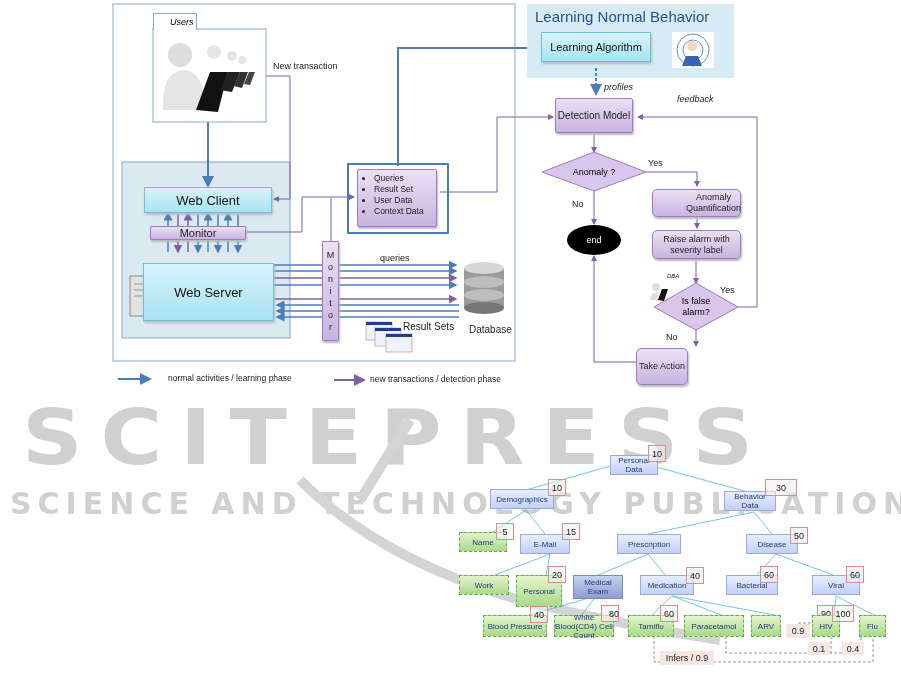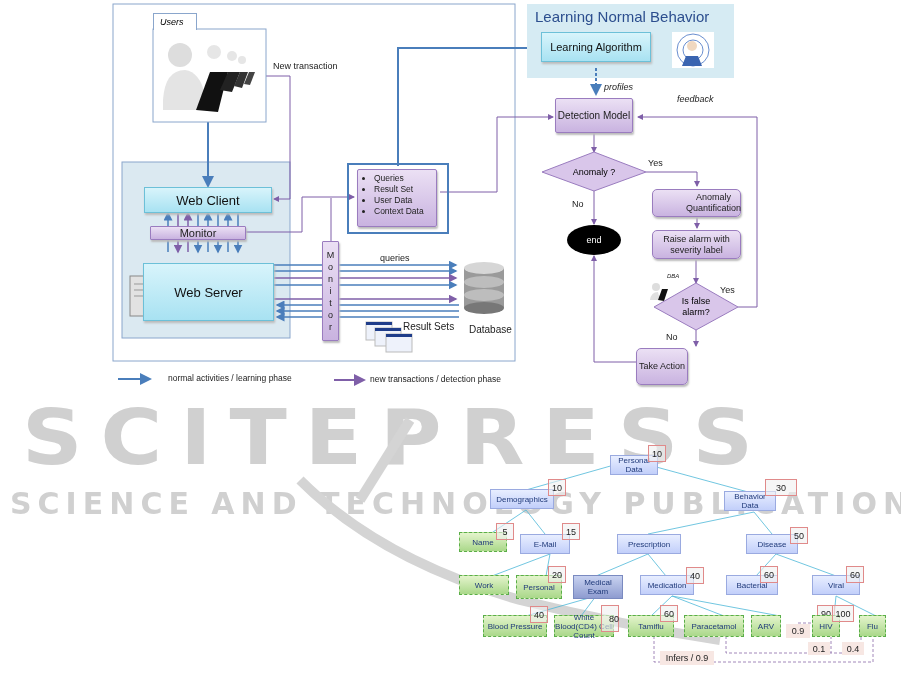--- a/index.html
+++ b/index.html
@@ -153,21 +153,21 @@
     <polygon points="686,56 698,56 702,66 682,66" fill="#3a64b0"></polygon>
   </g>
 
   <g>
     <circle cx="656" cy="287" r="4" fill="#ddd"></circle>
     <path d="M650 300 Q651 292 658 292 L660 300z" fill="#e0e0e0"></path>
     <polygon points="658,300 662,289 668,289 664,301" fill="#111"></polygon>
   </g>
 </svg>
 
-<div class="box" style="left:153px;top:13px;width:44px;height:17px;border:1px solid #8aa6cc;border-bottom:none;justify-content:flex-start;padding-left:6px;background:#fff;">
+<div class="box" style="left:153px;top:13px;width:44px;height:17px;border:1px solid #8aa6cc;border-bottom:none;justify-content:flex-start;padding-left:16px;background:#fff;">
   <span style="font-size:9px;font-style:italic;">Users</span>
 </div>
 <div class="lbl" style="left:273px;top:61px;">New transaction</div>
 
 <div class="box cyan" style="left:144px;top:187px;width:128px;height:26px;font-size:13px;">
   <span>Web Client</span>
 </div>
 <div class="box violet" style="left:150px;top:226px;width:96px;height:14px;font-size:11px;border-radius:1px;">
   <span>Monitor</span>
 </div>
@@ -291,21 +291,21 @@
     <div class="box tnode tblue" style="left: 617px; top: 534px; width: 64px; height: 20px;">
       <span>Prescription</span>
     </div>
     <div class="box tnode tblue" style="left: 746px; top: 534px; width: 52px; height: 20px;">
       <span>Disease</span>
     </div>
     <div class="wbox" style="left: 790px; top: 527px; width: 18px; height: 17px;">50</div>
     <div class="box tnode tgreen" style="left: 459px; top: 575px; width: 50px; height: 20px;">
       <span>Work</span>
     </div>
-    <div class="box tnode tgreen" style="left: 516px; top: 575px; width: 46px; height: 24px;">
+    <div class="box tnode tgreen" style="left: 516px; top: 575px; width: 46px; height: 32px;">
       <span>Personal</span>
     </div>
     <div class="wbox" style="left: 548px; top: 566px; width: 18px; height: 17px;">20</div>
     <div class="box tnode tblue-dark" style="left: 573px; top: 575px; width: 50px; height: 24px;">
       <span>Medical Exam</span>
     </div>
     <div class="box tnode tblue" style="left: 640px; top: 575px; width: 54px; height: 20px;">
       <span>Medication</span>
     </div>
     <div class="wbox" style="left: 686px; top: 567px; width: 18px; height: 17px;">40</div>
@@ -317,21 +317,21 @@
       <span>Viral</span>
     </div>
     <div class="wbox" style="left: 846px; top: 566px; width: 18px; height: 17px;">60</div>
     <div class="box tnode tgreen" style="left: 483px; top: 615px; width: 64px; height: 22px;">
       <span>Blood Pressure</span>
     </div>
     <div class="wbox" style="left: 530px; top: 606px; width: 18px; height: 17px;">40</div>
     <div class="box tnode tgreen" style="left: 554px; top: 615px; width: 60px; height: 22px;">
       <span>White Blood(CD4) Cell Count</span>
     </div>
-    <div class="wbox" style="left: 601px; top: 605px; width: 18px; height: 27px; padding-left: 8px;">80</div>
+    <div class="wbox" style="left: 601px; top: 605px; width: 18px; height: 17px; padding-left: 8px;">80</div>
     <div class="box tnode tgreen" style="left: 628px; top: 615px; width: 46px; height: 22px;">
       <span>Tamiflu</span>
     </div>
     <div class="wbox" style="left: 660px; top: 605px; width: 18px; height: 17px;">60</div>
     <div class="box tnode tgreen" style="left: 684px; top: 615px; width: 60px; height: 22px;">
       <span>Paracetamol</span>
     </div>
     <div class="box tnode tgreen" style="left: 751px; top: 615px; width: 30px; height: 22px;">
       <span>ARV</span>
     </div>

